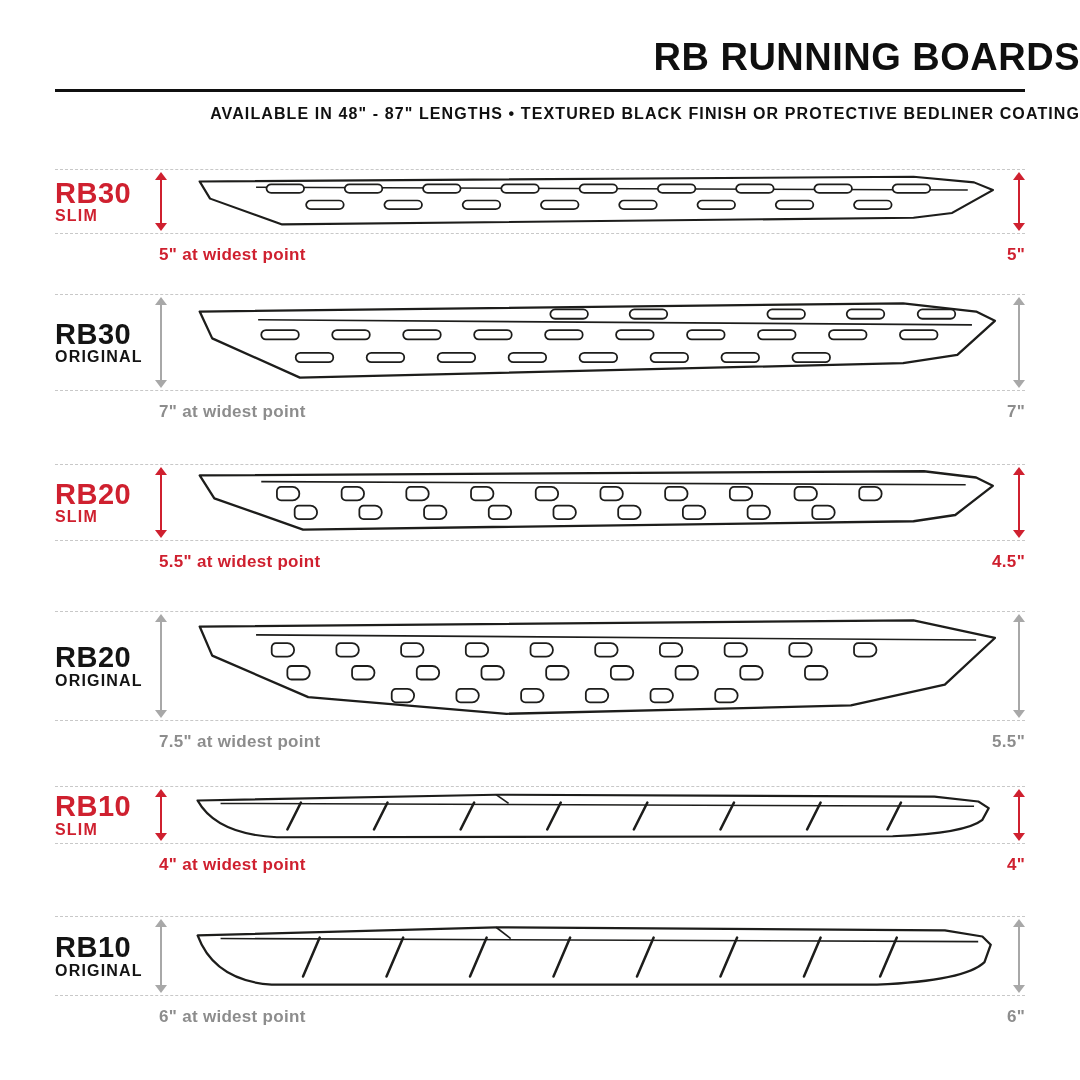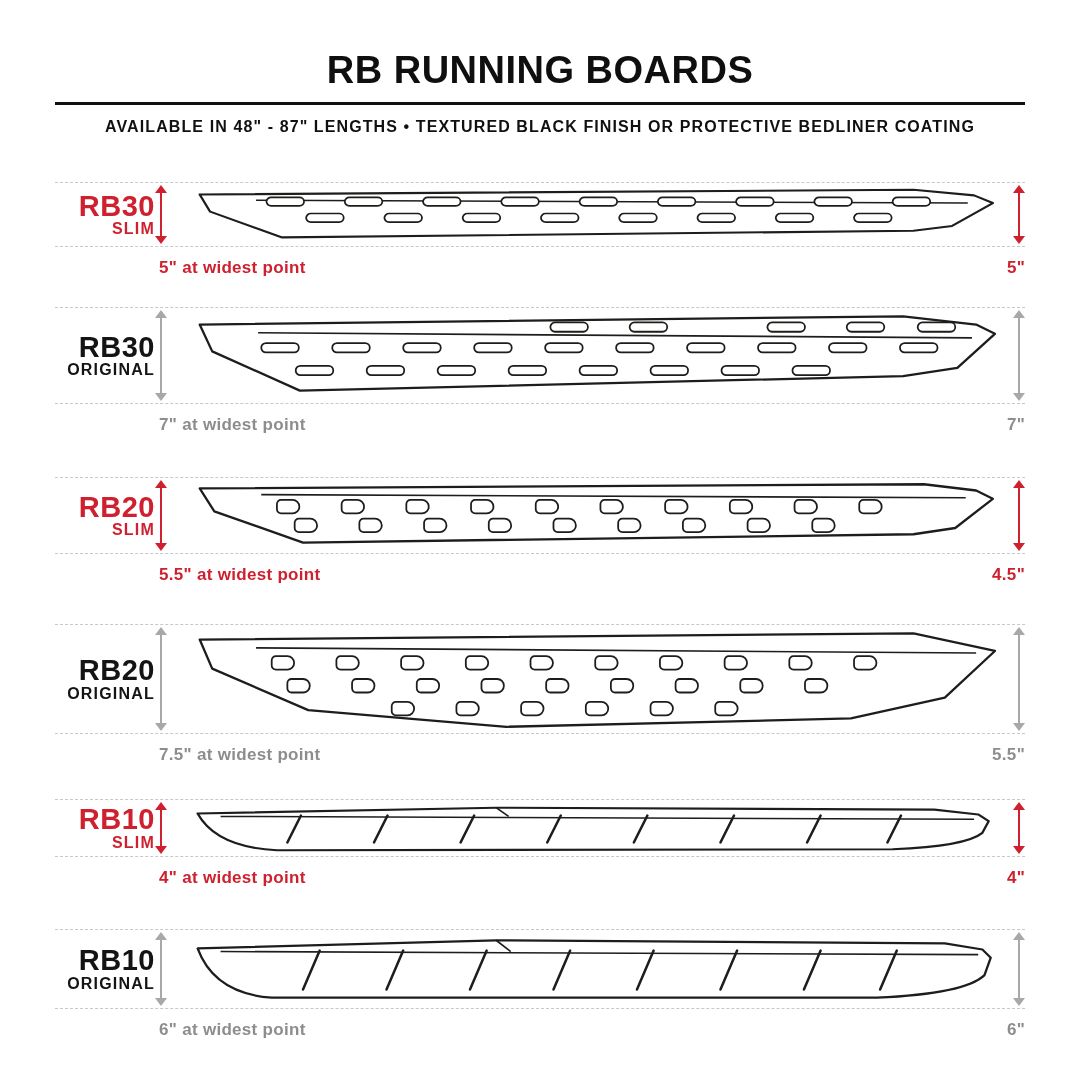--- a/index.html
+++ b/index.html
@@ -1,28 +1,28 @@
 <!DOCTYPE html>
 <html><head>
 <meta charset="utf-8">
 <style>
   * { box-sizing: border-box; margin: 0; padding: 0; }
   html,body { width: 1080px; height: 1080px; background: #ffffff; overflow: hidden;
     font-family: "Liberation Sans", sans-serif; color: #111; }
 
-  .header { padding-top: 49px; text-align: center; }
+  .header { padding-top: 36px; text-align: right; }
   .title { font-size: 38px; font-weight: 800; letter-spacing: .5px; color: #0f0f0f; }
   .rule  { height: 3px; background: #101010; margin: 10px 55px 0; }
   .subtitle { margin-top: 13px; font-size: 16px; font-weight: 700; letter-spacing: 1.1px; color: #101010; }
 
   .rows { margin-top: 46px; }
   .row  { margin: 0 55px; }
   .band { position: relative; display: flex; align-items: center;
           border-top: 1px dashed #c8c8c8; border-bottom: 1px dashed #c8c8c8; }
-  .label { flex: 0 0 100px; text-align: right; line-height: 1.05; }
+  .label { flex: 0 0 100px; text-align: left; line-height: 1.05; }
   .model { font-size: 29px; font-weight: 800; letter-spacing: .5px; }
   .variant { font-size: 16px; font-weight: 700; letter-spacing: 1.2px; margin-top: 0; }
   .slim .model, .slim .variant { color: #cf202f; }
   .orig .model, .orig .variant { color: #141414; }
 
   .varrow { position: relative; flex: 0 0 12px; align-self: stretch; margin: 2px 0; }
   .varrow::before { content:""; position:absolute; left:5px; top:6px; bottom:6px; width:2px; background: currentColor; }
   .varrow::after  { content:""; position:absolute; left:0; top:0; width:0;
                     border-left:6px solid transparent; border-right:6px solid transparent; border-bottom:8px solid currentColor; }
   .varrow i       { position:absolute; left:0; bottom:0; width:0;

